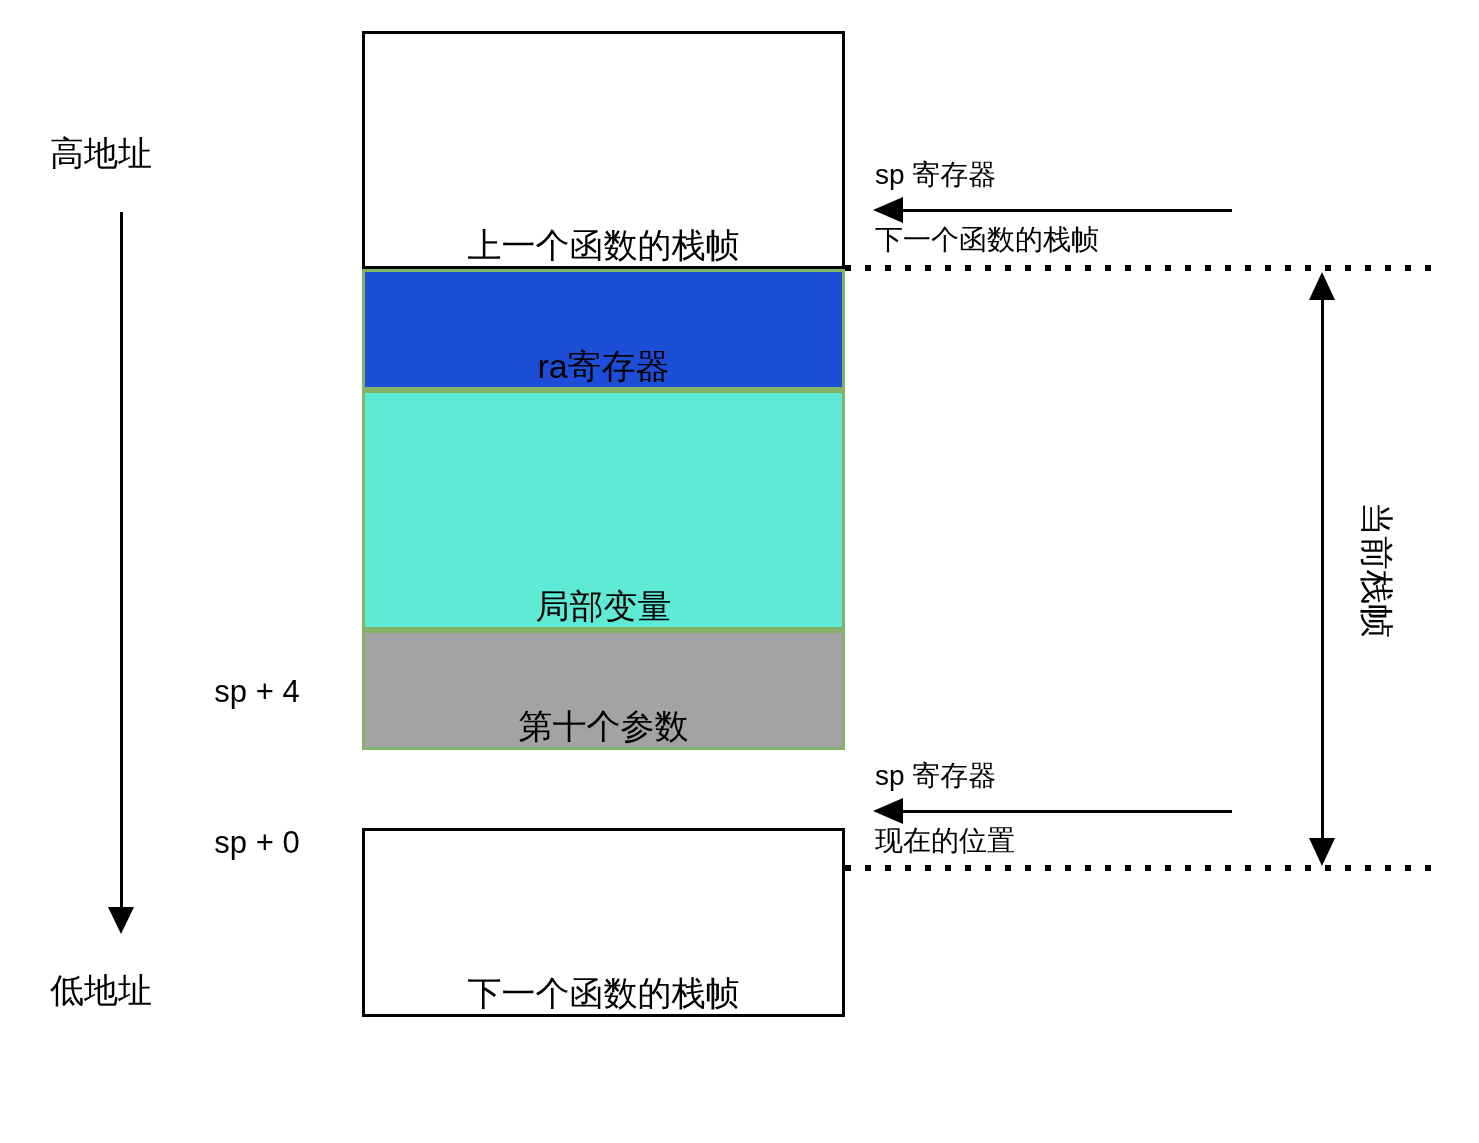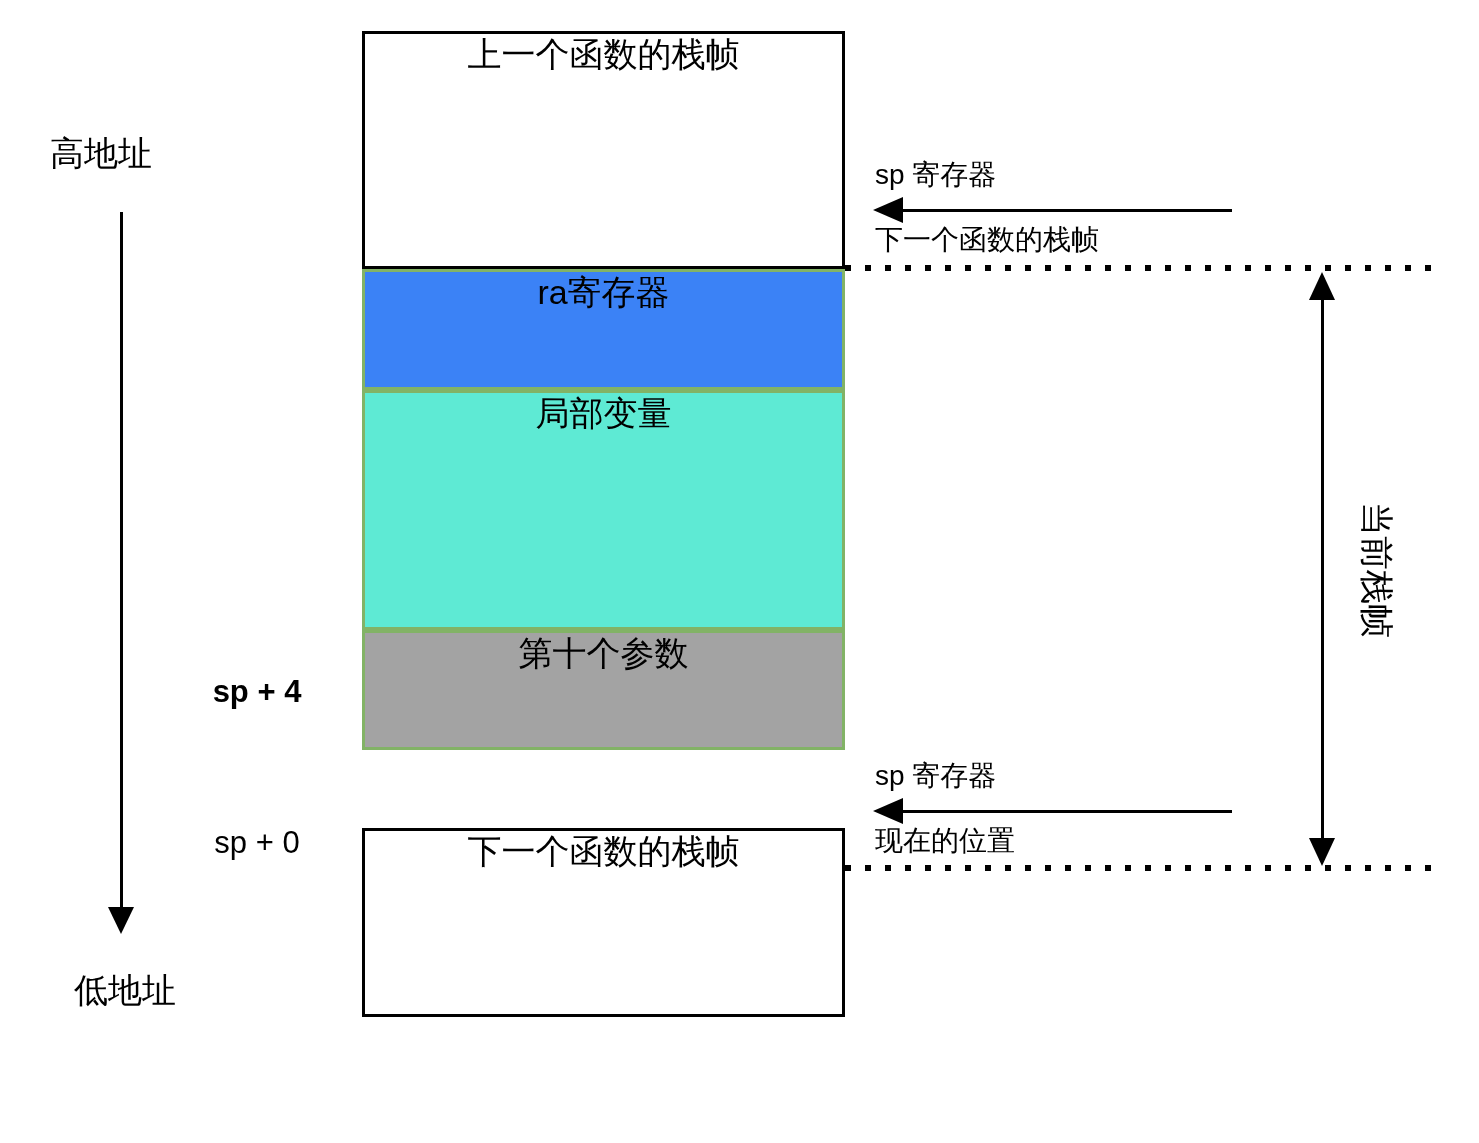--- a/index.html
+++ b/index.html
@@ -13,41 +13,41 @@
     overflow:hidden;
   }
 
   
   .box {
     position:absolute;
     left:362px;
     width:483px;
     box-sizing:border-box;
     display:flex;
-    align-items:flex-start;
+    align-items:flex-end;
     justify-content:center;
     font-size:34px;
     line-height:1.2;
     text-align:center;
   }
   .white-box { border:3px solid #000000; background:#ffffff; }
   .green-box { border:3px solid #82b366; background:#d5e8d4; }
   #box-prev   { top:31px;  height:238px; }
   #box-ra     { top:269px; height:121px; }
   #box-locals { top:390px; height:240px; }
   #box-arg10  { top:630px; height:120px; }
   #box-arg9   { top:750px; height:118px; }
   #box-next   { top:828px; height:189px; }
 
   
   .side-label { position:absolute; font-size:34px; white-space:nowrap; }
   #high-addr { left:50px; top:131px; }
-  #low-addr  { left:50px; top:968px;margin-left:24px; }
+  #low-addr  { left:50px; top:968px; }
   .sp-label  { position:absolute; font-size:31px; width:130px; text-align:center; white-space:nowrap; }
-  #sp4 { left:192px; top:674px;font-weight:bold; }
+  #sp4 { left:192px; top:674px; }
   #sp0 { left:192px; top:825px; }
 
   
   #addr-arrow { position:absolute; left:108px; top:212px; width:27px; height:722px; }
   #addr-arrow .shaft { position:absolute; left:12px; top:0; bottom:25px; width:3px; background:#000; }
   #addr-arrow .head-down {
     position:absolute; left:0; bottom:0; width:0; height:0;
     border-left:13px solid transparent; border-right:13px solid transparent;
     border-top:27px solid #000;
   }
@@ -110,21 +110,21 @@
     <div class="head-down"></div>
   </div>
   <div class="side-label" id="low-addr">低地址</div>
 
   <div class="sp-label" id="sp4">sp + 4</div>
   <div class="sp-label" id="sp0">sp + 0</div>
 
   <div class="box white-box" id="box-prev">
     <span>上一个函数的栈帧</span>
   </div>
-  <div class="box green-box" id="box-ra" style="background: #3b82f6; border-color: rgb(130, 179, 102);">
+  <div class="box green-box" id="box-ra" style="background: #1d4ed8; border-color: rgb(130, 179, 102);">
     <span>ra寄存器</span>
   </div>
   <div class="box green-box" id="box-locals" style="background: #5eead4; border-color: rgb(130, 179, 102);">
     <span>局部变量</span>
   </div>
   <div class="box green-box" id="box-arg10" style="background: #a3a3a3; border-color: rgb(130, 179, 102);">
     <span>第十个参数</span>
   </div>
   <div class="box white-box" id="box-next">
     <span>下一个函数的栈帧</span>

